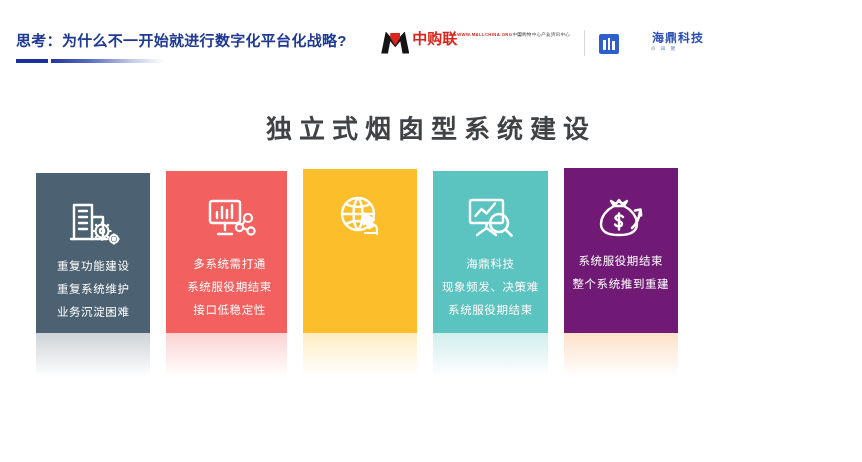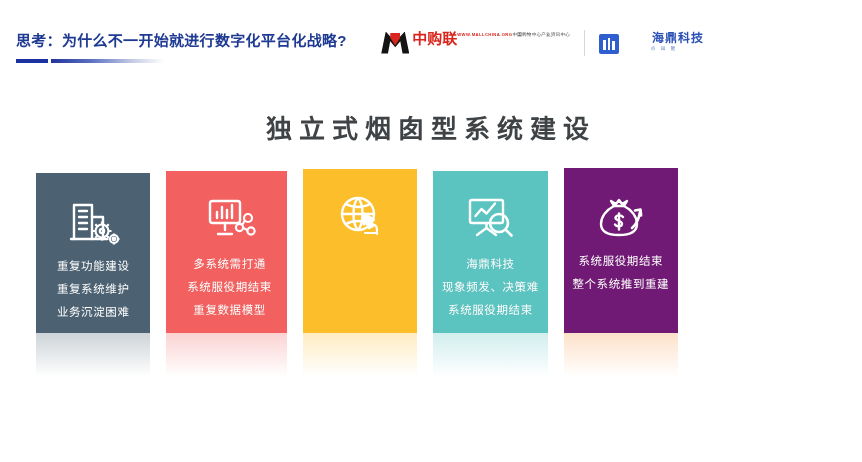--- a/index.html
+++ b/index.html
@@ -214,21 +214,21 @@
           <circle cx="47" cy="27" r="4"></circle>
           <circle cx="38.5" cy="36.5" r="3.6"></circle>
           <circle cx="50" cy="40" r="3.6"></circle>
           <path d="M44 29.5l-3 4.5M42.2 36.9l4 2.1"></path>
         </g>
       </svg>
     </div>
     <div class="lines">
       <span class="ln">多系统需打通</span>
       <span class="ln">系统服役期结束</span>
-      <span class="ln">重复数据模型</span>
+      <span class="ln">接口低稳定性</span>
     </div>
     <div class="refl">
         <div class="rfill" style="background: linear-gradient(rgb(242, 97, 95) 0%, rgba(255, 255, 255, 0) 78%); opacity: 0.28;"></div>
       </div>
   </div>
 
   <div class="card" style="background: rgb(252, 190, 43); margin-top: -4px;">
     <div class="ic">
       <svg viewBox="0 0 58 54">
         <g fill="none" stroke="#ffffff" stroke-width="2.4" stroke-linecap="round" stroke-linejoin="round">

